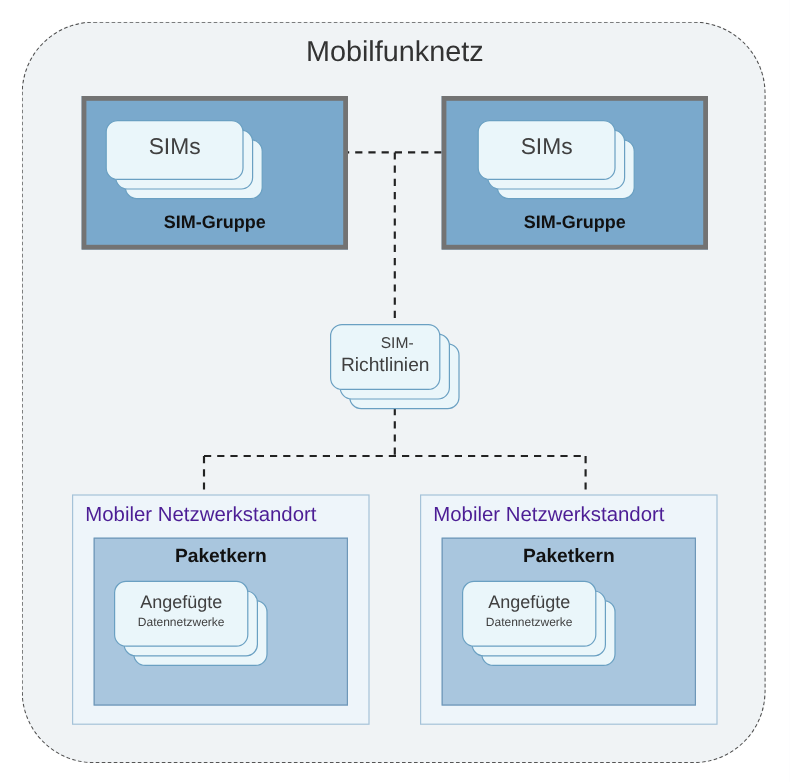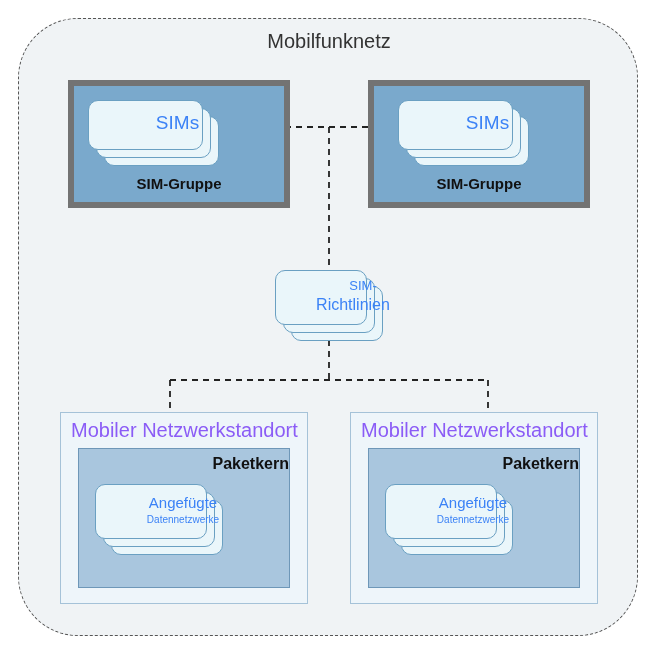--- a/index.html
+++ b/index.html
@@ -25,28 +25,28 @@
     border: 1.5px dashed #555;
     border-radius: 60px;
     box-sizing: border-box;
   }
   .title {
     position: absolute;
     top: 30px;
     left: 0;
     width: 658px;
     text-align: center;
-    font-size: 20px;
+    font-size: 24px;
     color: #333;
   }
   
   .grp {
     position: absolute;
     background: #7aa9cc;
-    border: 6px solid #737373;
+    border: 4px solid #737373;
     box-sizing: border-box;
   }
   .grp-label {
     position: absolute;
     bottom: 10px;
     left: 0;
     width: 100%;
     text-align: center;
     font-weight: bold;
     font-size: 15px;
@@ -61,49 +61,48 @@
     background: #eaf6fa;
     border: 1px solid #6aa0c2;
     border-radius: 10px;
     box-sizing: border-box;
   }
   .stack-text {
     position: absolute;
     left: 0;
     width: 100%;
     text-align: center;
-    color: #3b82f6;
-    padding-left: 32px;
+    color: #404040;
   }
   
   .site-outer {
     position: absolute;
     background: #eef5fa;
     border: 1px solid #a5c2d8;
     box-sizing: border-box;
   }
   .site-label {
     position: absolute;
     top: 6px;
     left: 10px;
-    font-size: 20px;
-    color: #8b5cf6;
+    font-size: 17px;
+    color: #4c1d95;
   }
   .core {
     position: absolute;
     background: #a9c6de;
     border: 1px solid #6e97b8;
     box-sizing: border-box;
   }
   .core-label {
     position: absolute;
     top: 6px;
     left: 0;
     width: 100%;
-    text-align: right;
+    text-align: center;
     font-weight: bold;
     font-size: 16px;
     color: #111;
   }
   svg.lines {
     position: absolute;
     left: 0;
     top: 0;
     width: 658px;
     height: 652px;

